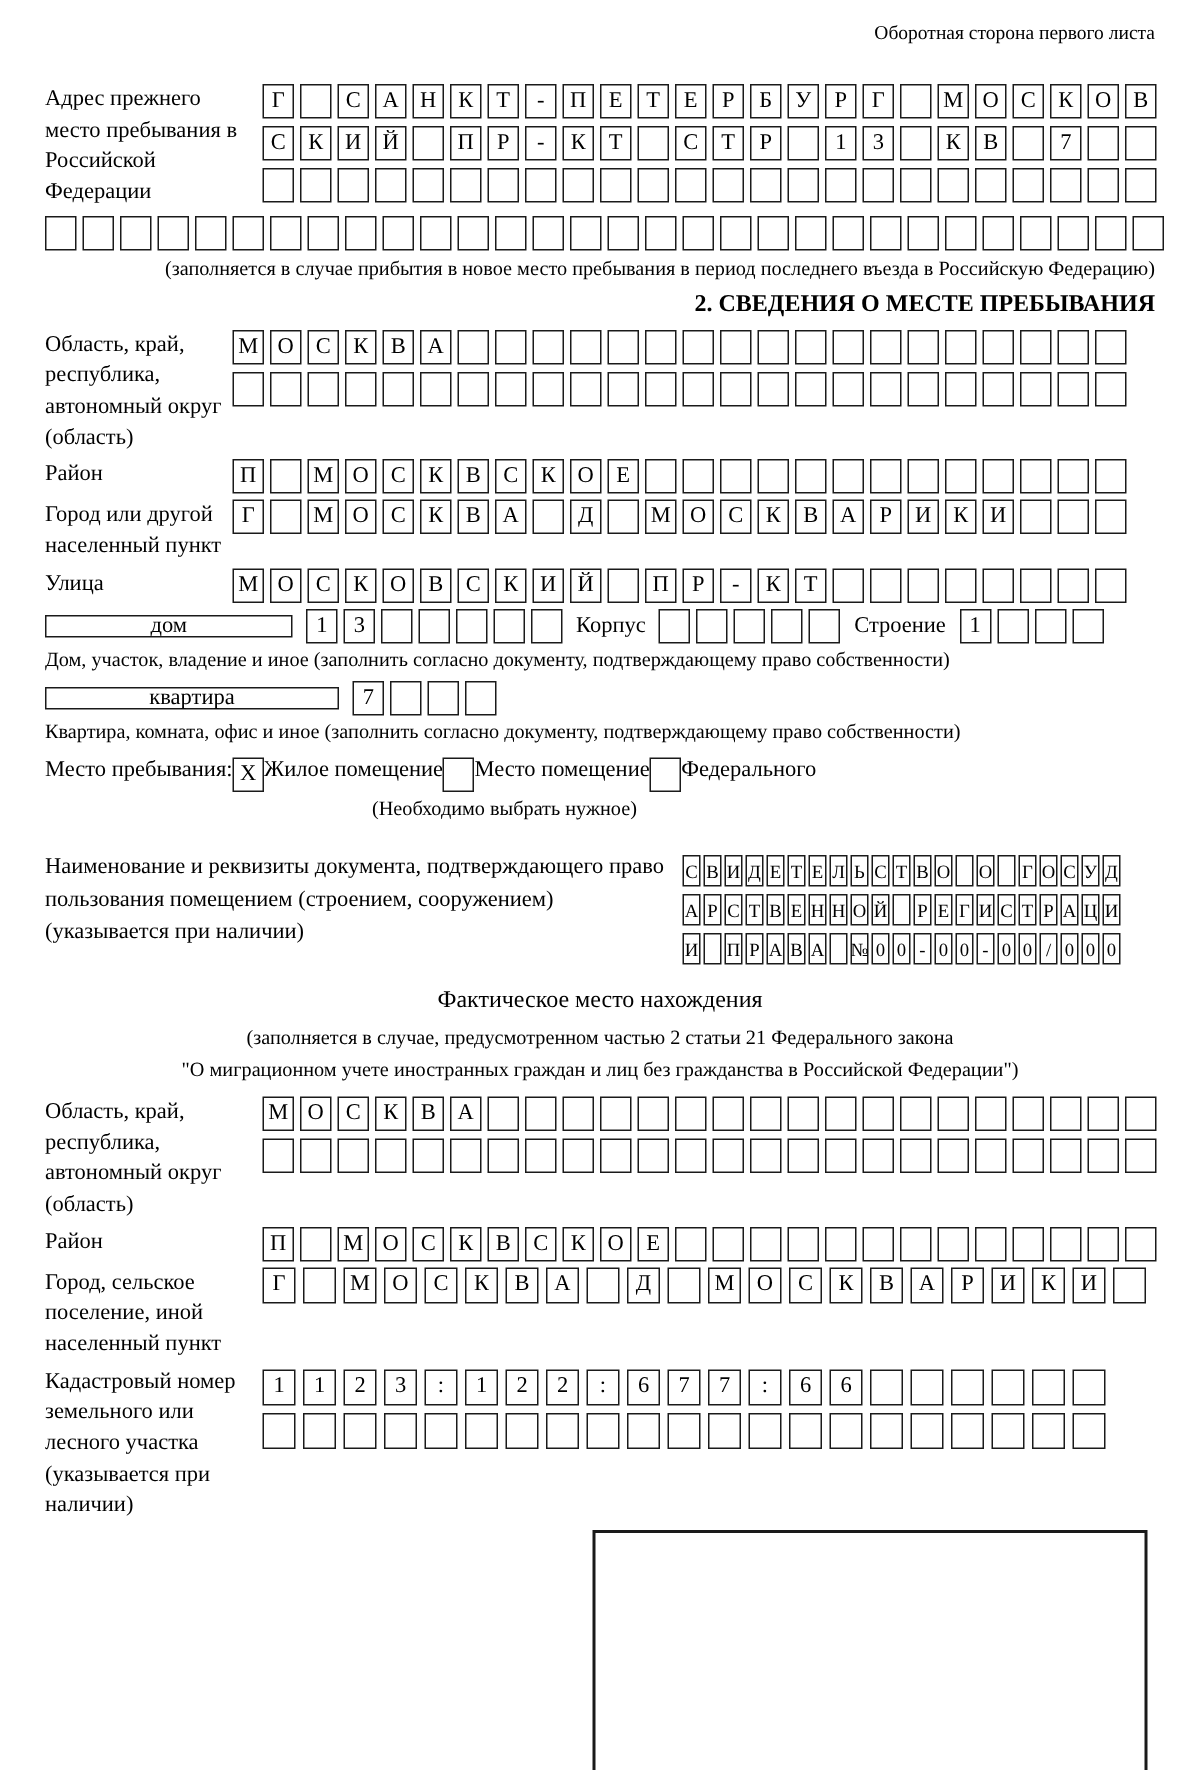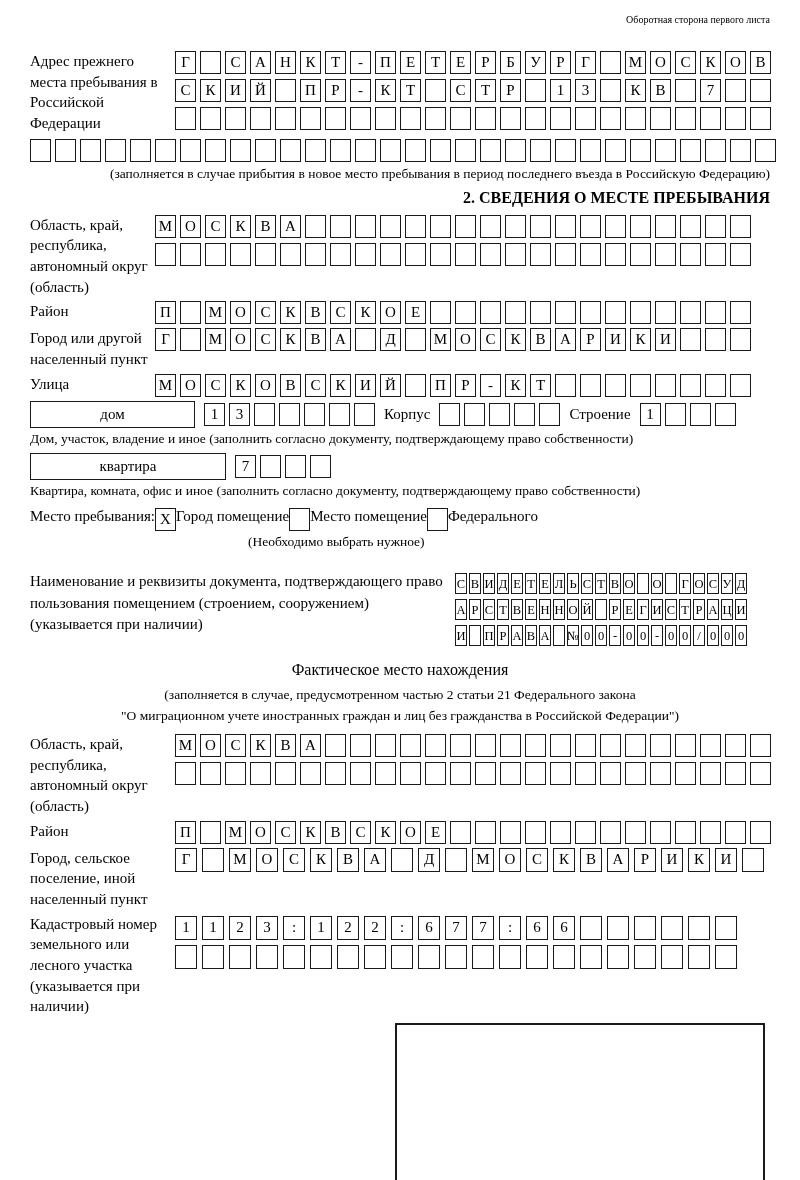--- a/index.html
+++ b/index.html
@@ -1,37 +1,37 @@
 <!DOCTYPE html>
 <html><head>
 <meta charset="utf-8">
 <style>
   html,body{margin:0;padding:0;background:#fff;}
   body{font-family:"Liberation Serif","DejaVu Serif",serif;color:#000;}
   .page{position:relative;width:800px;height:1180px;overflow:hidden;box-sizing:border-box;
         padding:14px 30px 10px 30px;background:#fff;}
-  .top-note{text-align:right;font-size:10px;margin-bottom:26px;}
+  .top-note{text-align:right;font-size:13px;margin-bottom:26px;}
   .field{display:flex;align-items:flex-start;margin-bottom:4px;}
   .label{flex:0 0 125px;font-size:15px;line-height:1.38;padding-right:6px;box-sizing:border-box;}
   .label.w145{flex:0 0 145px;}
   .label.w425{flex:0 0 425px;line-height:1.42;}
   .rows > .cells{margin-bottom:5px;}
   .cells{display:flex;gap:4px;}
   .cells .cell{flex:0 0 auto;width:21px;height:23px;border:1.5px solid #1a1a1a;box-sizing:border-box;
         display:flex;align-items:center;justify-content:center;font-size:15px;line-height:1;background:#fff;}
   .cells.sm{gap:2px;}
   .cells.sm .cell{width:12px;height:21px;border-width:1.2px;font-size:12.5px;}
   .cells.lg{gap:5px;}
   .cells.lg .cell{width:22px;height:24px;}
   .fullrow{margin:1px 0 3px 0;}
   .note{font-size:13.5px;line-height:1.3;}
   .note.center{text-align:right;margin:2px 0 6px 0;}
   .h2{font-weight:bold;font-size:16px;text-align:right;margin:6px 0 8px 0;}
   .h3{font-weight:normal;font-size:16px;text-align:center;margin:10px 0 6px 0;}
-  .widebox{border:1.5px solid #1a1a1a;height:27px;box-sizing:border-box;display:flex;align-items:center;
+  .widebox{border:1.5px solid #1a1a1a;height:15px;box-sizing:border-box;display:flex;align-items:center;
         justify-content:center;font-size:15px;background:#fff;}
   .houserow{display:flex;align-items:center;gap:9px;margin:4px 0 2px 0;}
   .houserow .txt{font-size:15px;white-space:nowrap;}
   .aptrow{display:flex;align-items:center;gap:9px;margin:6px 0 2px 0;}
   .stayrow{display:flex;margin:8px 0 0 0;}
   .stayrow .txt{font-size:15px;white-space:nowrap;}
   .staynote{margin:2px 0 8px 218px;}
   .doc-note-gap{margin-bottom:6px;margin-top:21px;}
   .factnotes{text-align:center;font-size:13.5px;line-height:1.5;margin-bottom:8px;}
   .stamp-wrap{margin-left:355px;width:415px;margin-top:6px;}
@@ -39,21 +39,21 @@
   .mt2{margin-top:2px;}
 </style>
 </head>
 <body>
 
 <div class="page">
 
   <div class="top-note">Оборотная сторона первого листа</div>
 
   <div class="field">
-    <div class="label w145">Адрес прежнего места пребывания в Российской Федерации</div>
+    <div class="label w145">Адрес прежнего место пребывания в Российской Федерации</div>
     <div class="rows">
       <div class="cells std">
           <span class="cell">Г</span>
           <span class="cell"></span>
           <span class="cell">С</span>
           <span class="cell">А</span>
           <span class="cell">Н</span>
           <span class="cell">К</span>
           <span class="cell">Т</span>
           <span class="cell">-</span>
@@ -350,21 +350,21 @@
         <span class="cell"></span>
       </div>
   </div>
   <div class="note">Квартира, комната, офис и иное (заполнить согласно документу, подтверждающему право собственности)</div>
 
   <div class="stayrow">
     <span class="txt">Место пребывания:</span>
     <div class="cells std">
         <span class="cell">X</span>
       </div>
-    <span class="txt">Город помещение</span>
+    <span class="txt">Жилое помещение</span>
     <div class="cells std">
         <span class="cell"></span>
       </div>
     <span class="txt">Место помещение</span>
     <div class="cells std">
         <span class="cell"></span>
       </div>
     <span class="txt">Федерального</span>
   </div>
   <div class="note staynote">(Необходимо выбрать нужное)</div>

